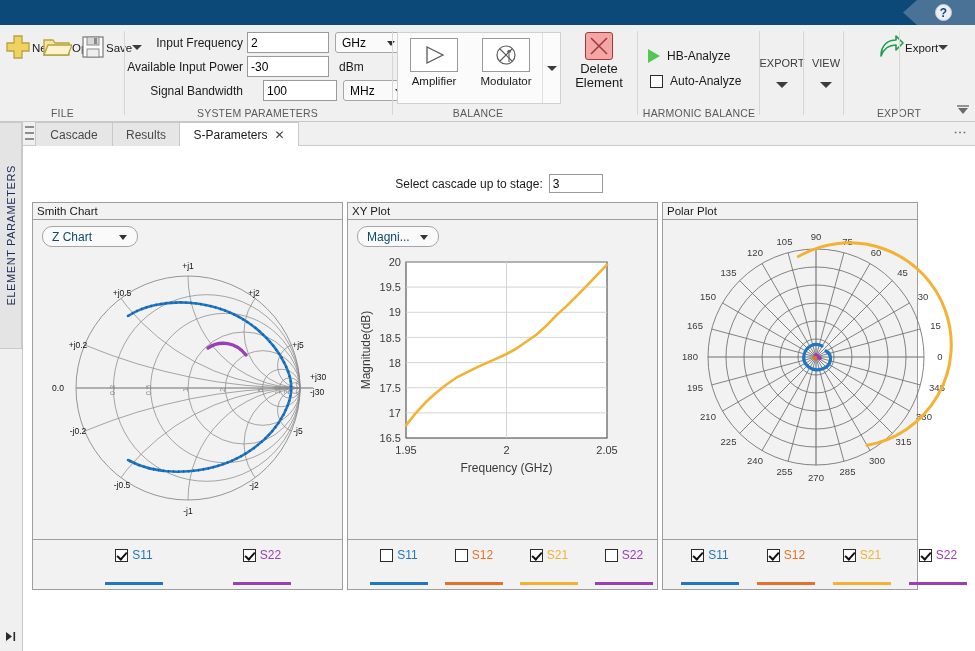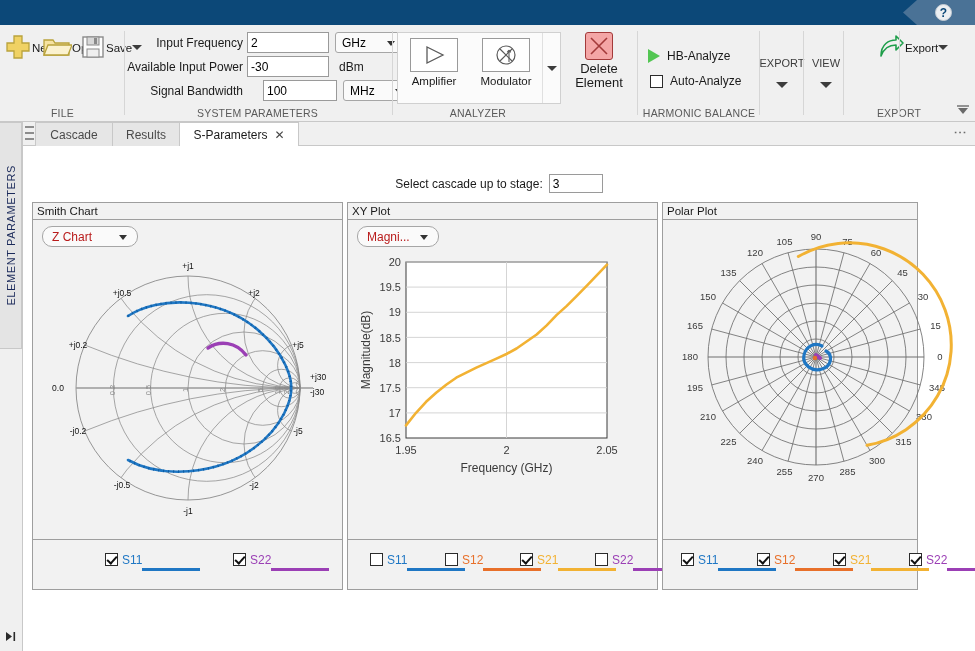--- a/index.html
+++ b/index.html
@@ -242,29 +242,29 @@
   }
   .panel-body { position: relative; height: 320px; background: #f2f2f2; }
   .panel-legend {
     position: absolute; left: 0; bottom: 0; width: 100%; height: 50px;
     border-top: 1px solid #9e9e9e; background: #f2f2f2;
   }
   .legend-row {
     position: absolute; left: 0; top: 8px; width: 100%;
     display: flex; align-items: center;
   }
-  .legend-item { display: flex; flex-direction: row; align-items: center; }
+  .legend-item { display: flex; flex-direction: column; align-items: center; }
   .legend-top { display: flex; align-items: center; gap: 4px; }
   .legend-lbl { font-size: 12px; }
   .legend-line { height: 3px; width: 58px; margin-top: 20px; }
 
   .selbox {
     position: absolute; left: 9px; top: 6px;
     height: 21px; border: 1px solid #a6a6a6; background: #fafafa;
-    border-radius: 10px; font-size: 12px; color: #b91c1c;
+    border-radius: 10px; font-size: 12px; color: #0c4a6e;
     display: flex; align-items: center; padding-left: 9px;
   }
   .selbox .dcaret {
     position: absolute; right: 10px; top: 8px;
     width: 0; height: 0;
     border-left: 4.5px solid transparent; border-right: 4.5px solid transparent;
     border-top: 5px solid #333;
   }
 
   .plotsvg { position: absolute; left: 0; top: 0; }
@@ -372,21 +372,21 @@
       </div>
       <div class="delbtn" style="left:180px;">
         <div class="delsq">
           <svg width="28" height="28" viewBox="0 0 28 28" style="position:absolute;left:-1px;top:-1px;">
             <path d="M6 6 L22 22 M22 6 L6 22" stroke="#a33a3a" stroke-width="1.6"></path>
           </svg>
         </div>
         <div class="dl" style="margin-top:2px;">Delete</div>
         <div class="dl">Element</div>
       </div>
-      <div class="rgroup-label" style="width:170px;">ANALYZER</div>
+      <div class="rgroup-label" style="width:170px;">BALANCE</div>
     </div>
     <div class="rsep" style="left:637px;"></div>
 
     <div class="rgroup" style="left:638px;width:122px;">
       <div class="hbrow" style="left:10px; top:22px;">
         <span class="tri-green"></span>
         <span class="hb-lbl">HB-Analyze</span>
       </div>
       <div class="hbrow" style="left:12px; top:47px;">
         <span class="cbox"></span>

